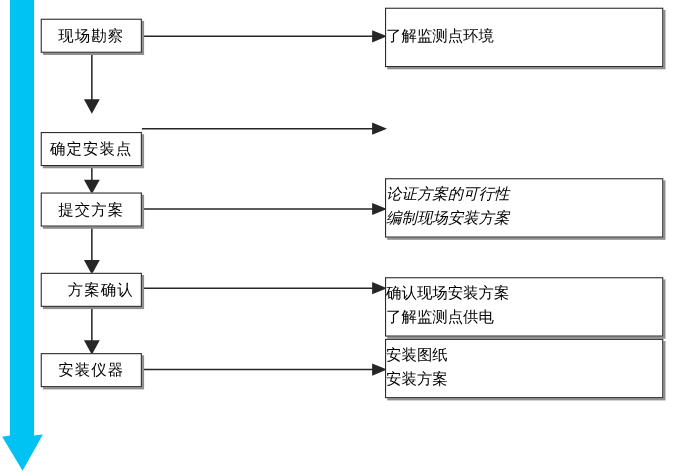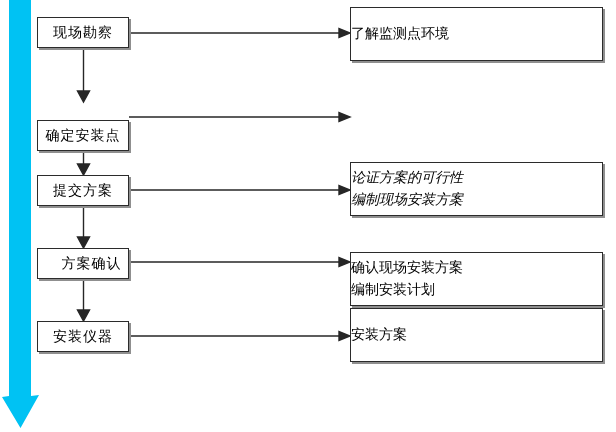--- a/index.html
+++ b/index.html
@@ -90,19 +90,20 @@
 
   <div class="detail-box d1">
     <span>了解监测点环境</span>
   </div>
   <div class="detail-box d3">
     <span>论证方案的可行性</span>
     <span>编制现场安装方案</span>
   </div>
   <div class="detail-box d4">
     <span>确认现场安装方案</span>
-    <span>编制安装计划</span>
+    <span>了解监测点供电</span>
   </div>
   <div class="detail-box d5">
+    <span>安装图纸</span>
     <span>安装方案</span>
   </div>
 
 </div>
 
 </body></html>

